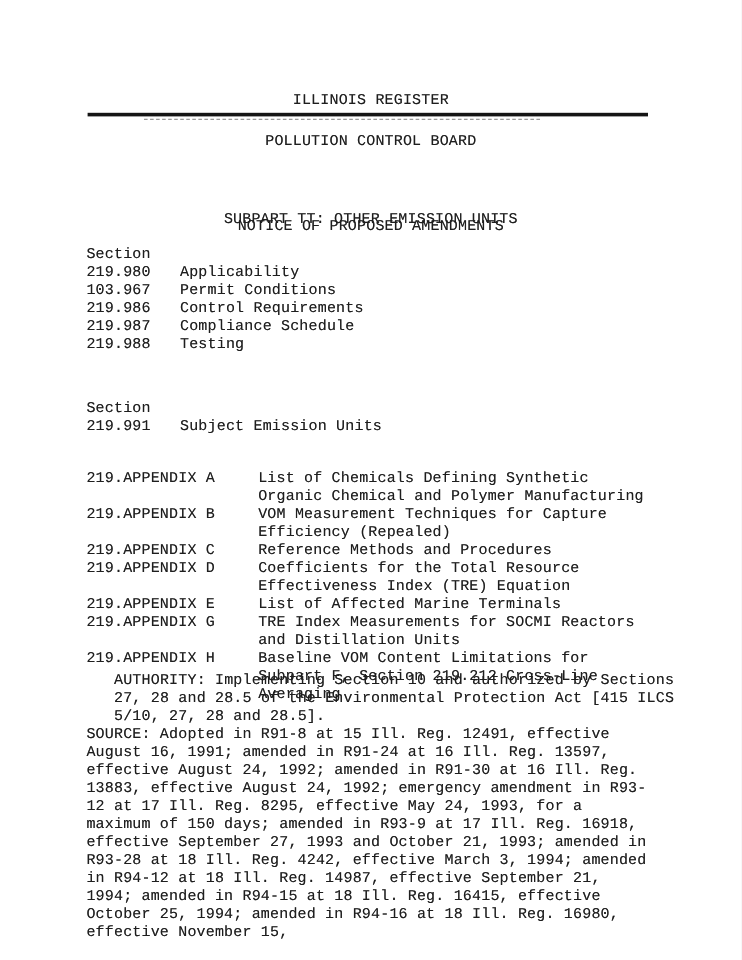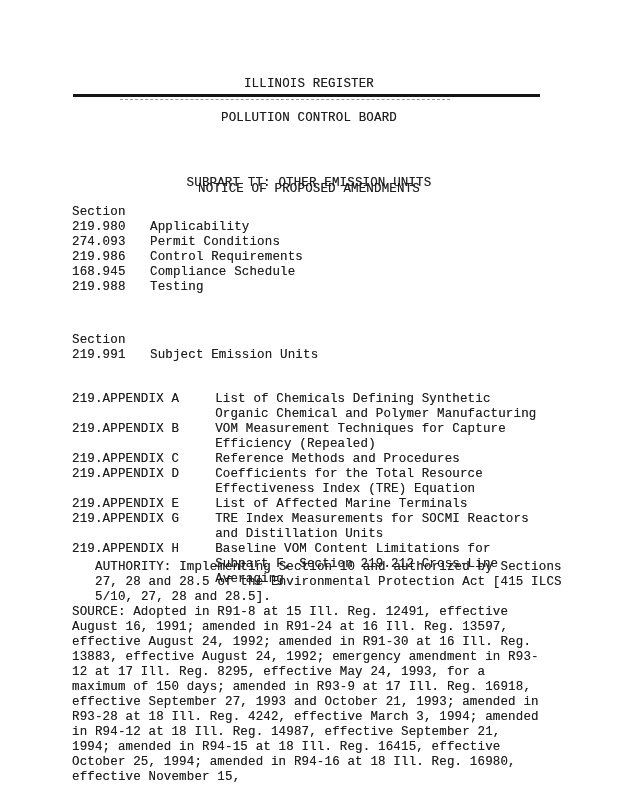--- a/index.html
+++ b/index.html
@@ -86,29 +86,29 @@
 
   <div class="centered" style="top:176px;">SUBPART TT:  OTHER EMISSION UNITS</div>
 
   <div class="col-list" style="top:205px;">
     <div>Section</div>
     <div class="sec-row">
       <span class="sec-num">219.980</span>
       <span class="sec-title">Applicability</span>
     </div>
     <div class="sec-row">
-      <span class="sec-num">274.093</span>
+      <span class="sec-num">103.967</span>
       <span class="sec-title">Permit Conditions</span>
     </div>
     <div class="sec-row">
       <span class="sec-num">219.986</span>
       <span class="sec-title">Control Requirements</span>
     </div>
     <div class="sec-row">
-      <span class="sec-num">168.945</span>
+      <span class="sec-num">219.987</span>
       <span class="sec-title">Compliance Schedule</span>
     </div>
     <div class="sec-row">
       <span class="sec-num">219.988</span>
       <span class="sec-title">Testing</span>
     </div>
   </div>
 
 
   <div class="col-list" style="top:333px;">

